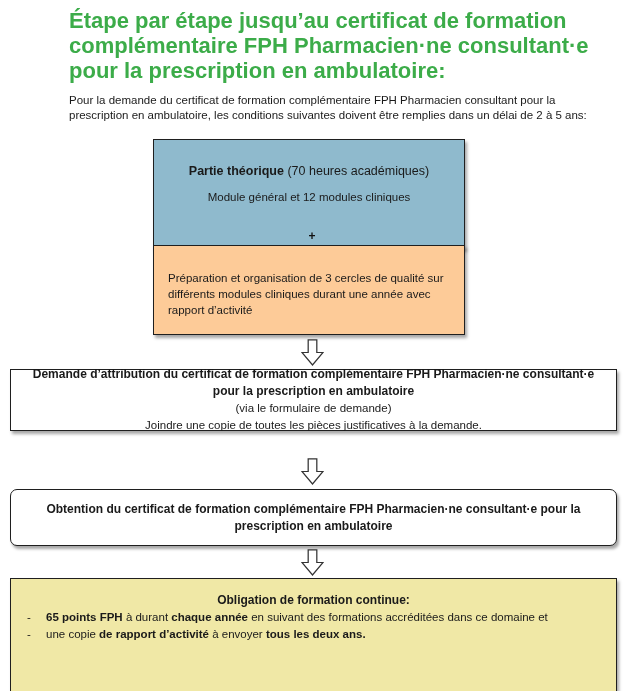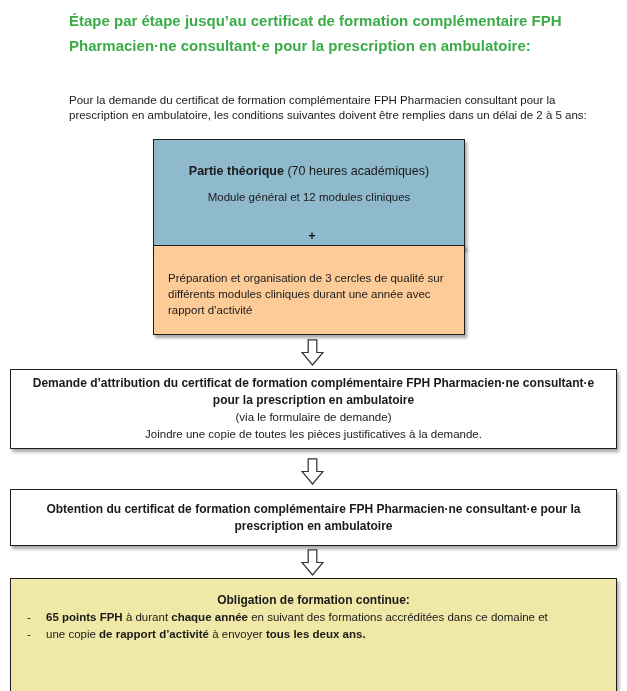--- a/index.html
+++ b/index.html
@@ -9,21 +9,21 @@
     --obligation-bg:#F0E8A6;
     --box-border:#1f1f1f;
   }
   *{margin:0;padding:0;box-sizing:border-box;}
   html,body{background:#fff;}
   body{font-family:"Liberation Sans","DejaVu Sans",sans-serif;color:#1a1a1a;}
   .page{position:relative;width:627px;height:691px;background:#fff;overflow:hidden;}
 
   .title{
     position:absolute;left:69px;top:8px;width:520px;
-    font-size:15px;font-weight:bold;line-height:25px;
+    font-size:22px;font-weight:bold;line-height:25px;
     color:var(--title-green);
   }
   .intro{
     position:absolute;left:69px;top:93px;width:527px;
     font-size:11.5px;line-height:15px;color:#1a1a1a;
   }
 
   .box{
     position:absolute;border:1px solid var(--box-border);
     box-shadow:2px 3px 3px rgba(0,0,0,0.35);
@@ -53,23 +53,23 @@
   .arrow{position:absolute;left:301px;width:23px;height:27px;}
   .arrow1{top:339px;}
   .arrow2{top:458px;}
   .arrow3{top:549px;}
 
   .wide{
     left:10px;width:607px;background:#fff;text-align:center;
     display:flex;flex-direction:column;justify-content:center;
     line-height:17px;
   }
-  .request{top:369px;height:80px;padding:0 8px;}
+  .request{top:369px;height:62px;padding:0 8px;}
   .request .b{font-size:12px;}
-  .obtain{top:489px;height:57px;padding:0 30px;}
+  .obtain{top:489px;height:57px;padding:0 30px;border-radius:7px;}
   .obtain .b{font-size:12px;}
 
   .obligation{
     top:578px;height:117px;background:var(--obligation-bg);
     justify-content:flex-start;padding-top:13px;text-align:left;
   }
   .obligation .obligation-title{text-align:center;font-size:12px;line-height:17px;}
   .bullet{display:flex;padding-left:16px;line-height:17px;font-size:11.5px;}
   .bullet .dash{width:19px;flex:0 0 19px;}
 </style>

